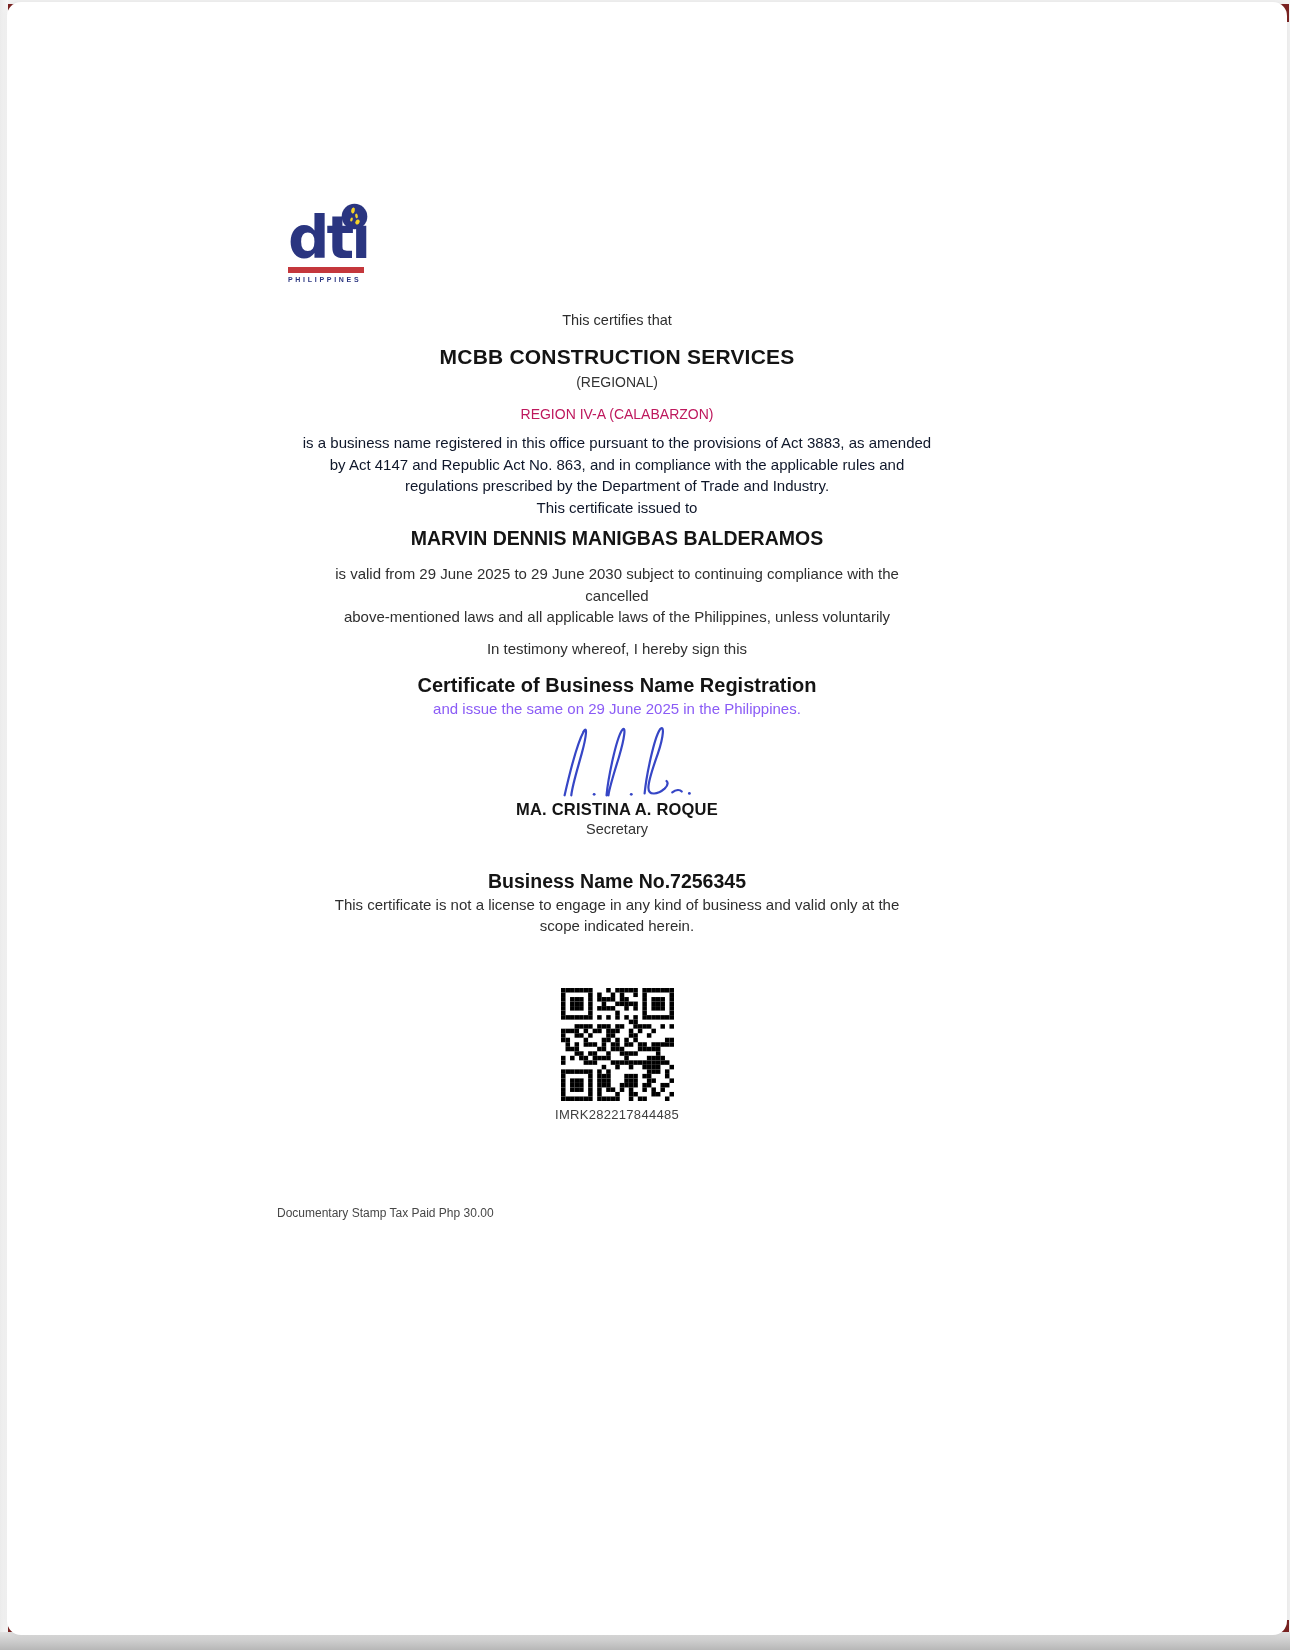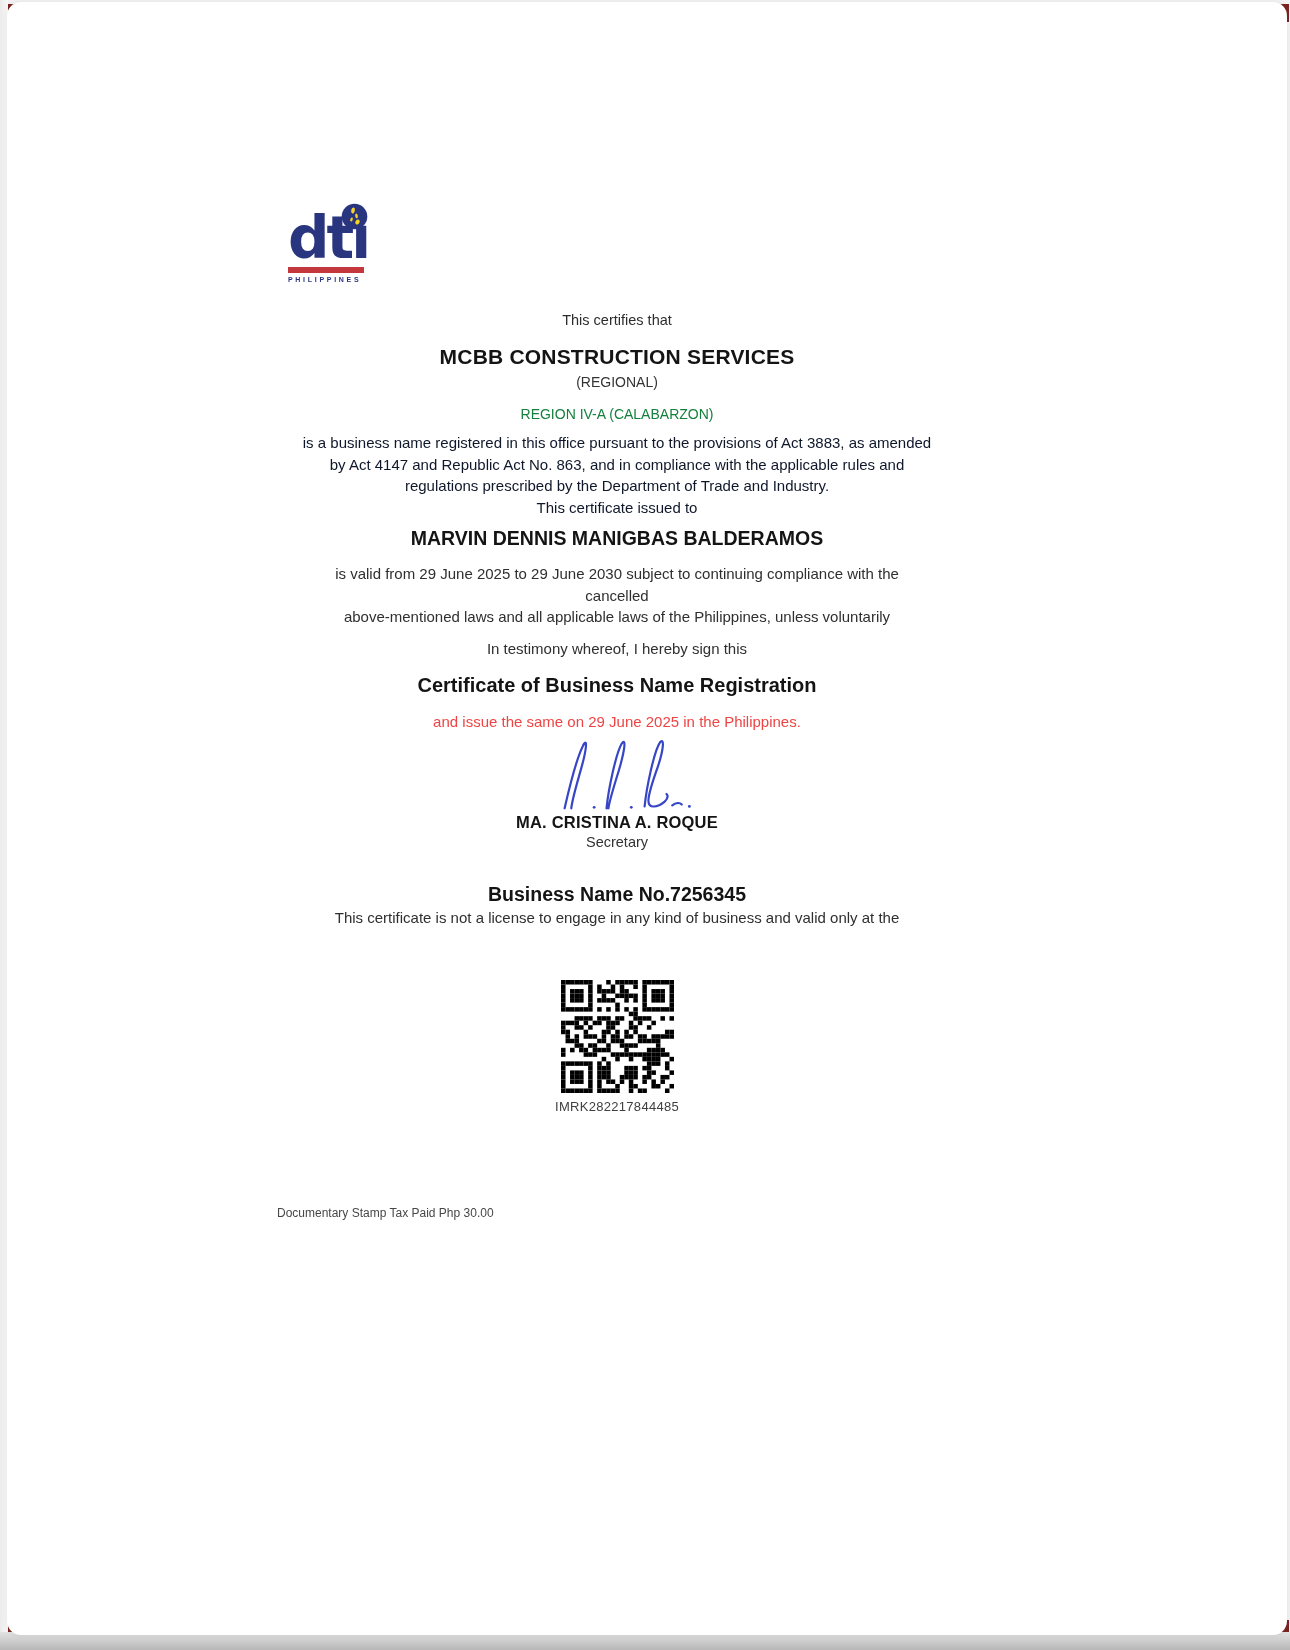--- a/index.html
+++ b/index.html
@@ -27,27 +27,27 @@
   .globe{position:absolute;left:53px;top:-9px;}
   .logo-bar{width:76px;height:6px;background:#c4373c;margin-top:3px;}
   .country{font-size:7px;font-weight:bold;letter-spacing:2.7px;color:#2a3580;
     margin-top:3px;white-space:nowrap;}
 
   
   .content{position:absolute;left:265px;top:308px;width:690px;text-align:center;color:#2d2d2d;}
   .t-small{font-size:14.5px;line-height:20px;}
   .biz-name{margin-top:14px;font-size:21px;line-height:26px;font-weight:bold;color:#141414;letter-spacing:.2px;}
   .scope{margin-top:3px;font-size:14px;line-height:19px;color:#333;}
-  .region{margin-top:13px;font-size:14px;line-height:19px;color:#15803d;}
+  .region{margin-top:13px;font-size:14px;line-height:19px;color:#be185d;}
   .t-body{margin-top:8px;font-size:15px;line-height:21.5px;color:#0f172a;}
   .owner{margin-top:8px;font-size:19.5px;line-height:25px;font-weight:bold;color:#141414;}
   .validity{margin-top:12px;font-size:15px;line-height:21.5px;color:#2f2f2f;}
   .testimony{margin-top:11px;font-size:15px;line-height:20px;color:#2f2f2f;}
   .cert-title{margin-top:13px;font-size:20px;line-height:27px;font-weight:bold;color:#141414;}
-  .issue-line{margin-top:13px;font-size:15px;line-height:20px;color:#ef4444;}
+  .issue-line{font-size:15px;line-height:20px;color:#8b5cf6;}
   .signature{display:block;margin:2px auto 0;}
   .signatory-name{margin-top:-2px;font-size:16.5px;line-height:21px;font-weight:bold;color:#141414;letter-spacing:.2px;}
   .signatory-role{font-size:14.5px;line-height:19px;color:#333;}
   .bn-no{margin-top:30px;font-size:19.5px;line-height:25px;font-weight:bold;color:#141414;}
   .disclaimer{font-size:15px;line-height:21px;color:#2f2f2f;}
   .qr{display:block;margin:52px auto 0;width:113px;height:113px;}
   .qr-text{margin-top:5px;font-size:13px;line-height:17px;color:#3f3f3f;letter-spacing:.3px;}
   .stamp{position:absolute;left:270px;top:1204px;font-size:12px;color:#474747;}
 </style>
 </head>
@@ -119,20 +119,21 @@
         <circle cx="181" cy="76" r="1.5"></circle>
       </g>
     </svg>
 
     <div class="signatory-name">MA. CRISTINA A. ROQUE</div>
     <div class="signatory-role">Secretary</div>
 
     <div class="bn-no">Business Name No.7256345</div>
     <div class="disclaimer">
       <div>This certificate is not a license to engage in any kind of business and valid only at the</div>
+      <div>scope indicated herein.</div>
     </div>
 
     <svg class="qr" viewBox="0 0 112.99999999999999 112.99999999999999">
         <g fill="#000">
           <rect x="0.00" y="0.00" width="4.52" height="4.52"></rect>
           <rect x="4.52" y="0.00" width="4.52" height="4.52"></rect>
           <rect x="9.04" y="0.00" width="4.52" height="4.52"></rect>
           <rect x="13.56" y="0.00" width="4.52" height="4.52"></rect>
           <rect x="18.08" y="0.00" width="4.52" height="4.52"></rect>
           <rect x="22.60" y="0.00" width="4.52" height="4.52"></rect>

